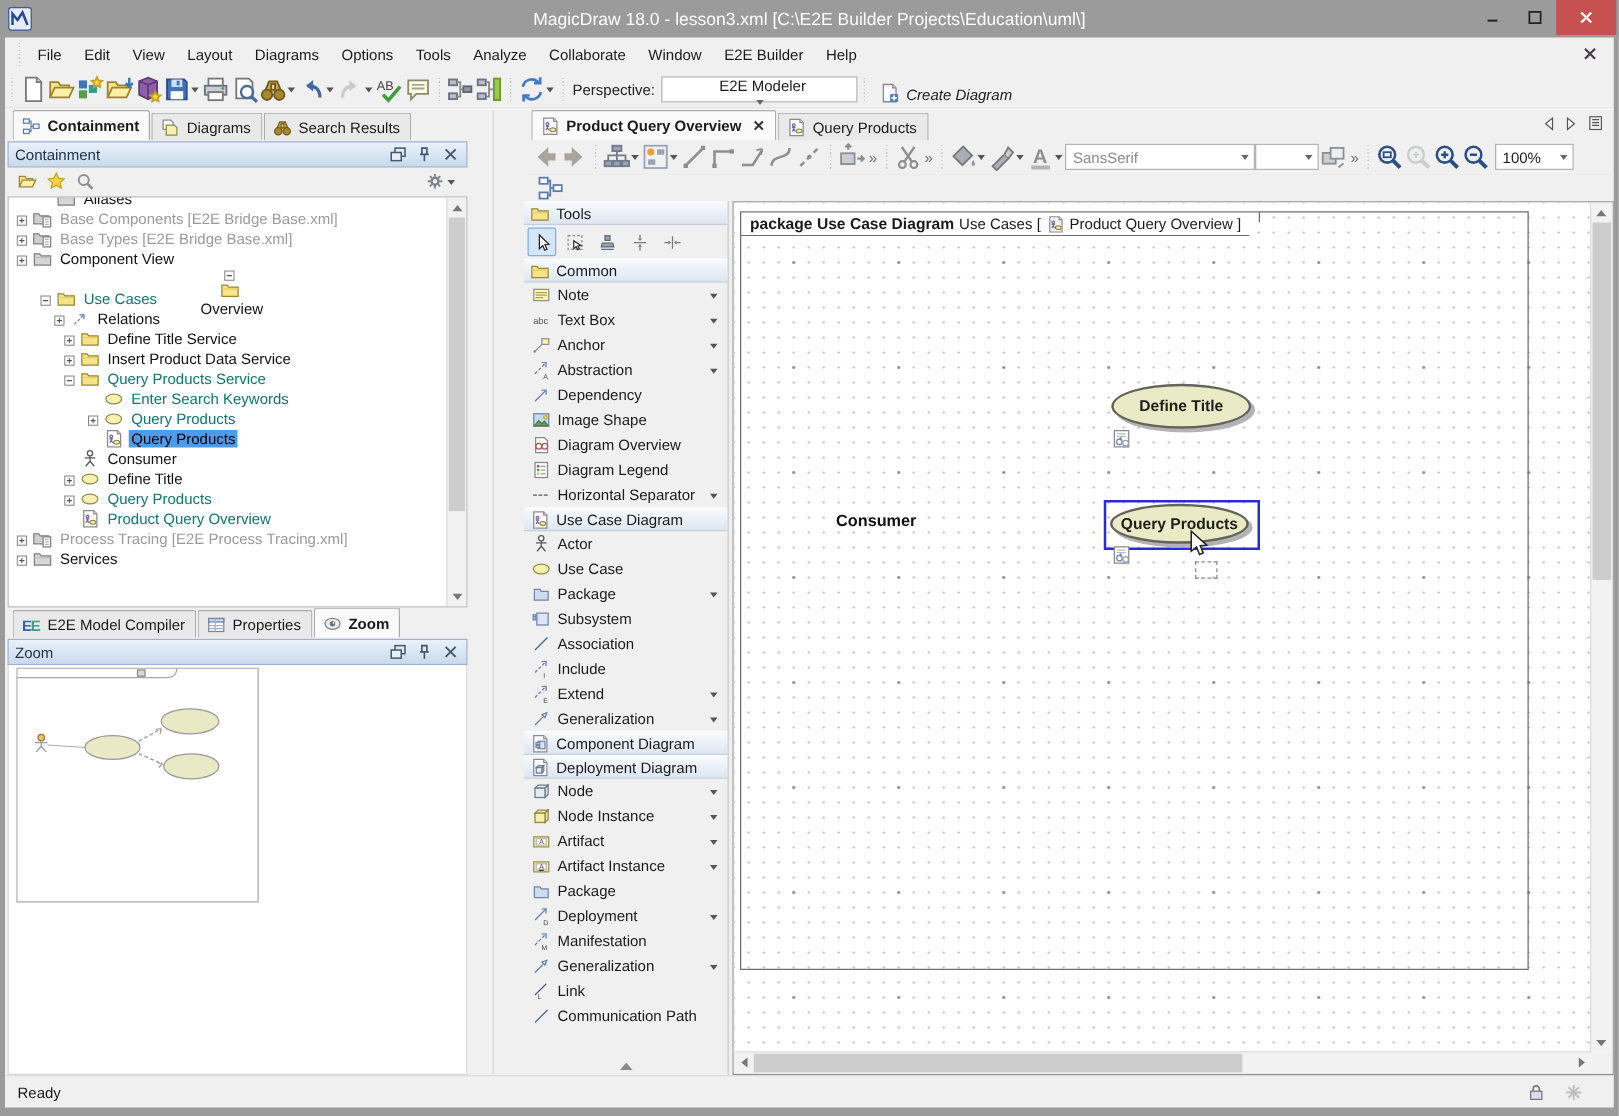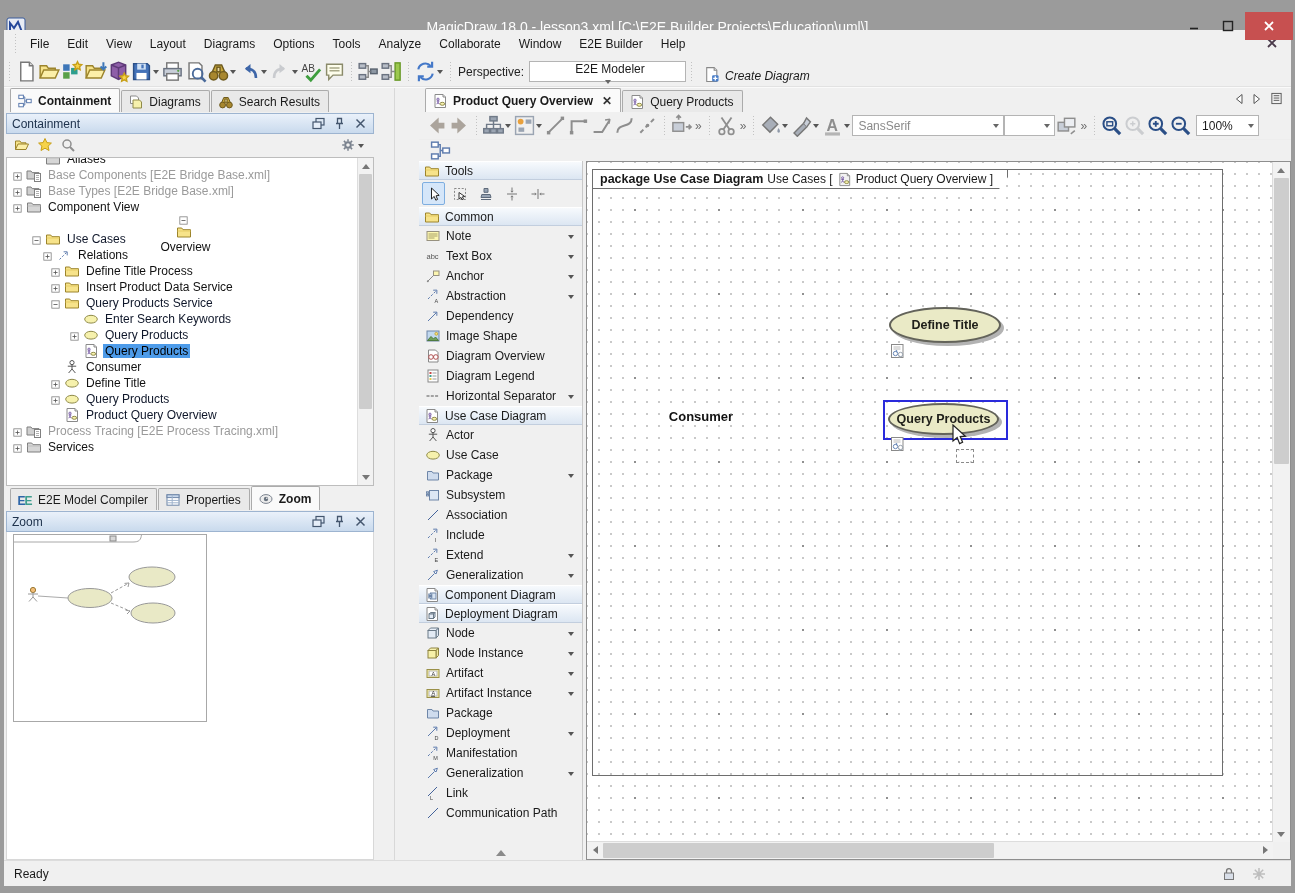--- a/index.html
+++ b/index.html
@@ -1,21 +1,21 @@
 <!DOCTYPE html>
 <html><head>
 <meta charset="utf-8">
 <style>
   html,body{margin:0;padding:0;}
   body{width:1295px;height:893px;position:relative;background:#9B9B9B;
        font-family:"Liberation Sans",sans-serif;font-size:12px;color:#1a1a1a;
        -webkit-font-smoothing:antialiased;overflow:hidden;}
   .window{position:absolute;inset:0;}
   
-  .titlebar{position:absolute;left:0;top:12px;right:0;height:30px;background:#9B9B9B;
+  .titlebar{position:absolute;left:0;top:0;right:0;height:30px;background:#9B9B9B;
             display:flex;align-items:center;}
   .app-icon{width:20px;height:20px;margin-left:6px;display:inline-flex;}
   .win-title{position:absolute;left:0;right:0;text-align:center;color:#FDFDFD;font-size:14px;}
   .win-btns{position:absolute;right:2px;top:0;height:28px;display:flex;align-items:stretch;z-index:3;}
   .win-btn{width:34px;display:flex;align-items:center;justify-content:center;color:#222;font-size:13px;}
   .win-btn.close{width:48px;background:#C75050;color:#fff;}
   
   .frame-inner{position:absolute;left:4px;right:4px;top:30px;bottom:7px;background:#F0F0F0;
                display:flex;flex-direction:column;}
   
@@ -60,21 +60,21 @@
   
   .tree{flex:1;min-height:0;background:#FFF;border:1px solid #BDBDBD;margin:1px 2px 0 2px;
         position:relative;overflow:hidden;}
   .tree-inner{position:absolute;left:0;top:-7px;right:15px;}
   .tree-row{height:16px;display:flex;align-items:center;white-space:nowrap;}
   .tree-row .tgl{width:9px;height:9px;flex:none;margin-right:4px;display:inline-flex;}
   .tree-row .sp{width:13px;flex:none;}
   .tree-row .ic{width:16px;height:16px;flex:none;margin-right:4px;display:inline-flex;}
   .tree-row .lbl{padding:0 2px;}
   .tree-row.sel .lbl{background:#4D9BE9;color:#000;}
-  .c-gray{color:#9A9A9A;}.c-blue{color:#0f172a;}.c-black{color:#111;}
+  .c-gray{color:#9A9A9A;}.c-blue{color:#0f766e;}.c-black{color:#111;}
   .vtrack{position:absolute;right:0;top:0;bottom:0;width:15px;background:#F2F2F2;border-left:1px solid #DDD;}
   .varrow{position:absolute;left:0;width:15px;height:15px;display:flex;align-items:center;justify-content:center;}
   .tri-up{width:0;height:0;border:4px solid transparent;border-bottom:5px solid #777;margin-top:-3px;}
   .tri-dn{width:0;height:0;border:4px solid transparent;border-top:5px solid #777;margin-bottom:-3px;}
   .tri-lf{width:0;height:0;border:4px solid transparent;border-right:5px solid #777;margin-left:-3px;}
   .tri-rt{width:0;height:0;border:4px solid transparent;border-left:5px solid #777;margin-right:-3px;}
   .vthumb{position:absolute;left:1px;right:1px;background:#CDCDCD;border-radius:1px;}
   
   .zoom-content{flex:1;min-height:0;background:#FFF;margin:0 2px;border:1px solid #D8D8D8;border-top:none;position:relative;}
   
@@ -524,21 +524,21 @@
                     <rect x="1" y="1" width="9" height="9" fill="#FFF" stroke="#848484"></rect>
                     <path d="M3 5.5 h5 M5.5 3 v5" stroke="#555"></path>
                   </svg>
                 </span>
                 <span class="ic">
                   <svg width="16" height="16" viewBox="0 0 16 16">
                     <path d="M1.5 4 h4.2 l1.3 1.7 h7.5 V13 H1.5z" fill="#F7E38A" stroke="#9C842C"></path>
                     <path d="M1.5 7 h13" stroke="#E7CD66"></path>
                   </svg>
                 </span>
-                <span class="lbl c-black">Define Title Process</span>
+                <span class="lbl c-black">Define Title Service</span>
               </div>
               <div class="tree-row" style="padding-left: 44px;">
                 <span class="tgl">
                   <svg width="11" height="11" viewBox="0 0 11 11">
                     <rect x="1" y="1" width="9" height="9" fill="#FFF" stroke="#848484"></rect>
                     <path d="M3 5.5 h5 M5.5 3 v5" stroke="#555"></path>
                   </svg>
                 </span>
                 <span class="ic">
                   <svg width="16" height="16" viewBox="0 0 16 16">

